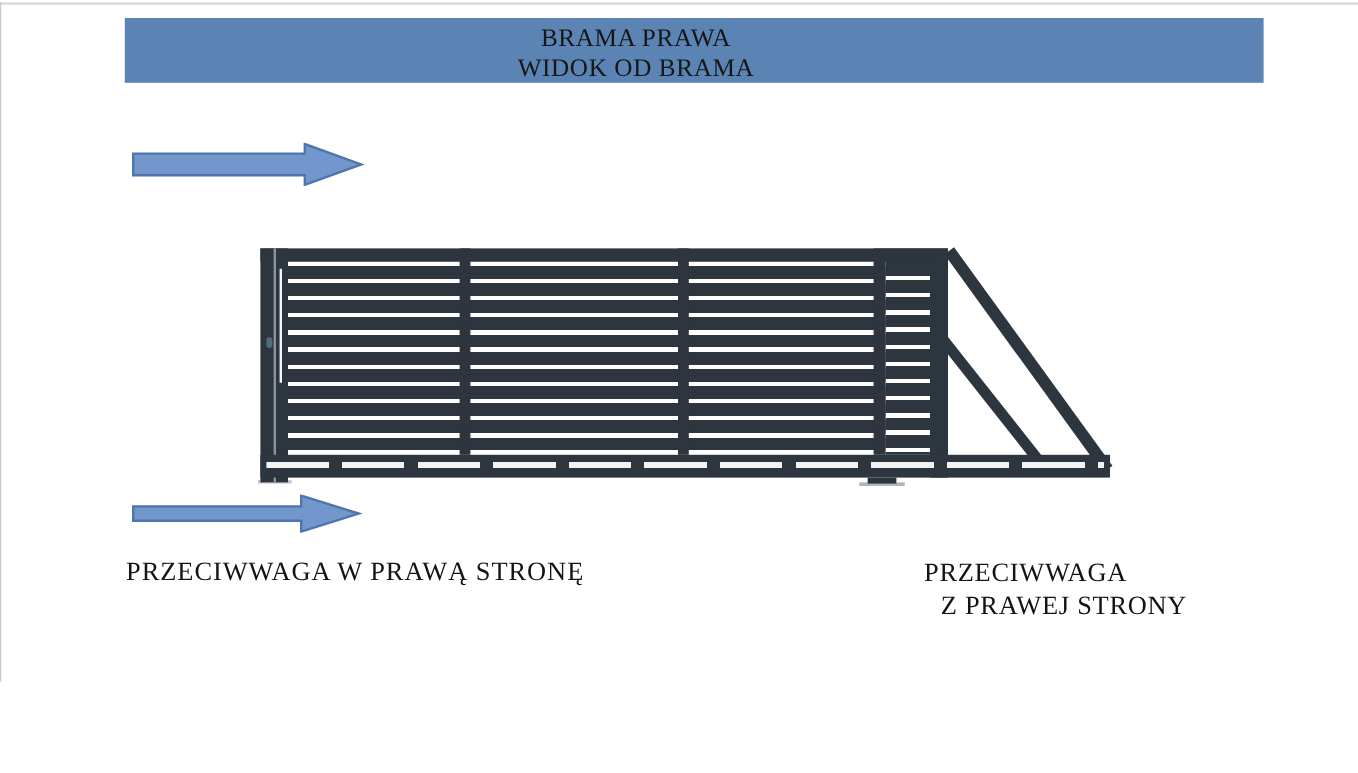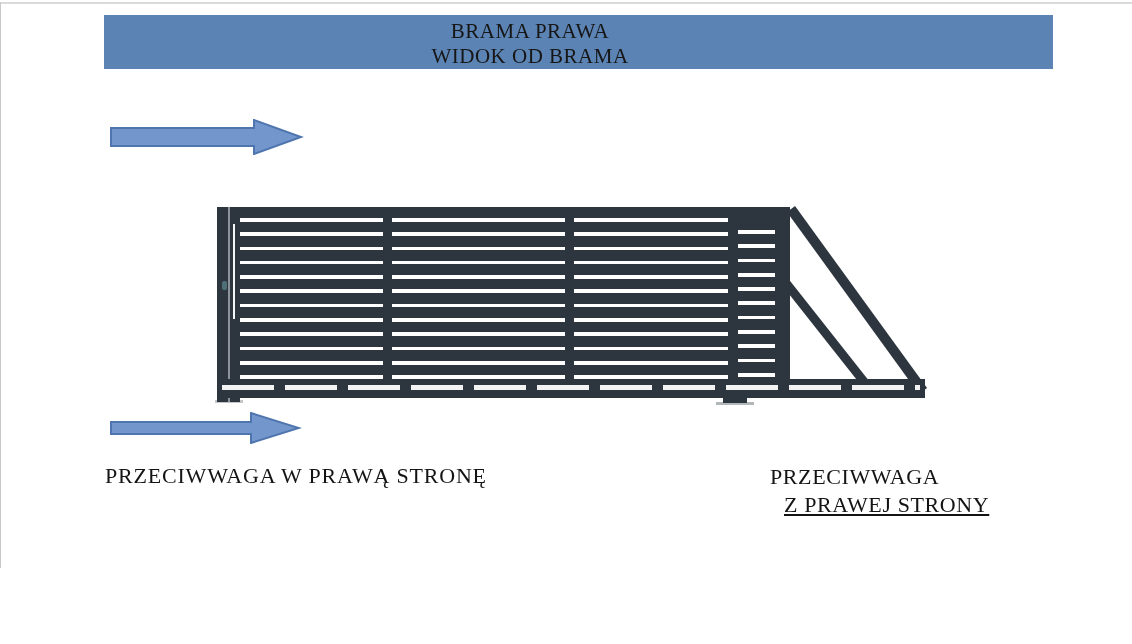--- a/index.html
+++ b/index.html
@@ -48,21 +48,21 @@
     background:repeating-linear-gradient(to right,#f3f3f3 0 52px,transparent 52px 63px);
   }
   .truss-svg{left:215px;top:205px;width:715px;height:200px;z-index:1;}
   .foot-stub{left:723px;top:398px;width:24px;height:5px;z-index:5;}
   .foot-pad{left:716px;top:402px;width:38px;height:3px;background:#b2b7ba;z-index:4;}
   .post-pad{left:215px;top:400px;width:28px;height:3px;background:#c3c7ca;z-index:3;}
   
   .label{color:#141414;white-space:nowrap;}
   .label-opening{left:105px;top:463px;font-size:22px;letter-spacing:0.8px;}
   .label-counterweight{left:770px;top:463px;font-size:22px;line-height:27.5px;letter-spacing:0.6px;}
-  .label-counterweight .line2{display:block;padding-left:14px;text-decoration:underline;}
+  .label-counterweight .line2{display:block;padding-left:14px;}
 </style>
 </head>
 <body>
 
 <div class="abs top-hairline"></div>
 <div class="abs left-hairline"></div>
 
 <div class="abs banner"></div>
 <div class="abs banner-text">
   <span>BRAMA PRAWA</span>

